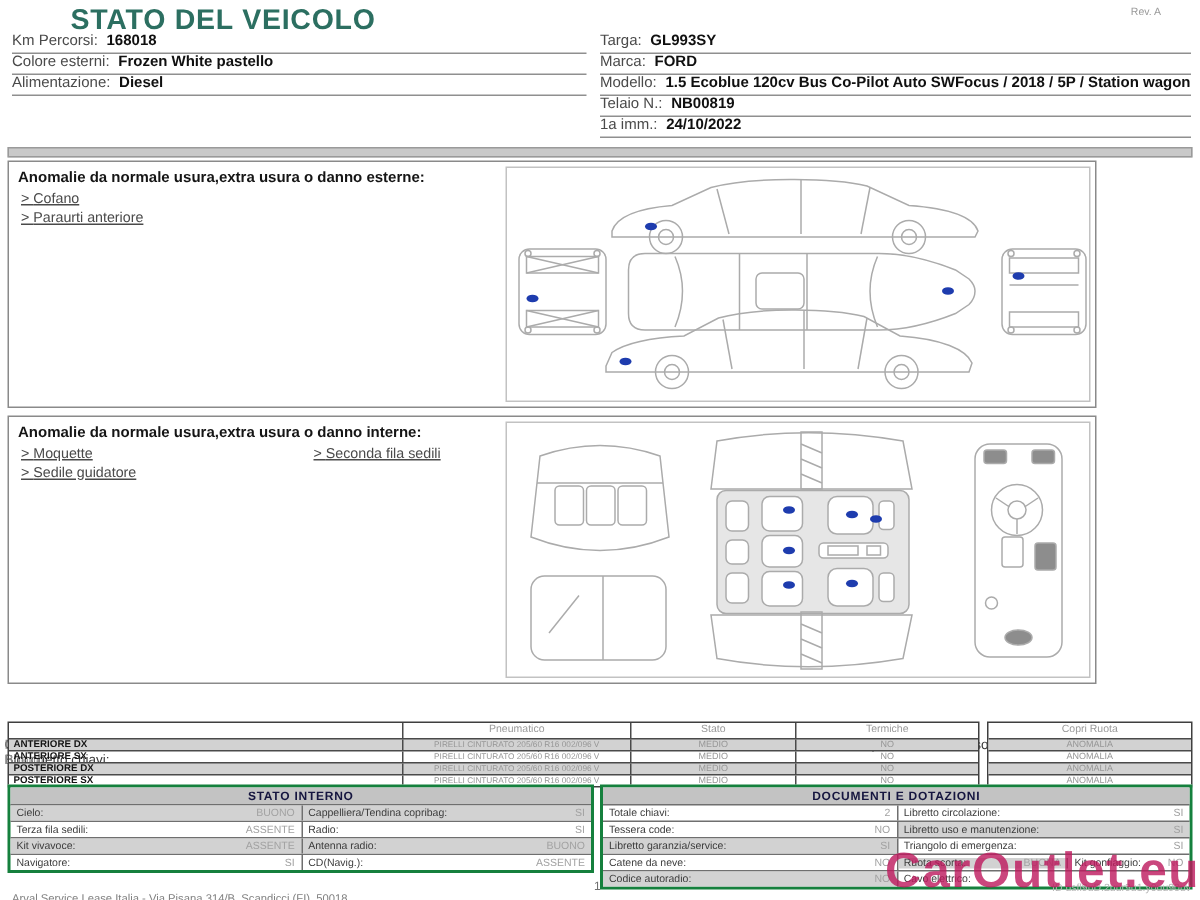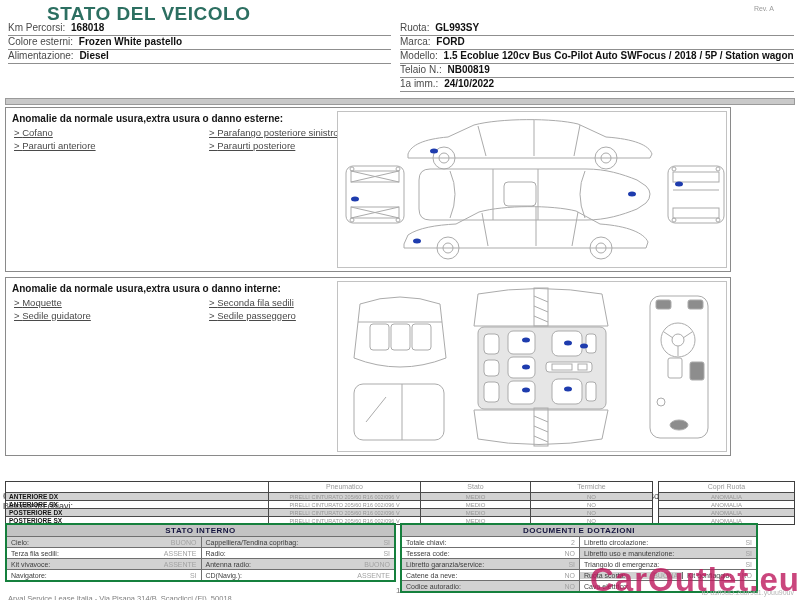--- a/index.html
+++ b/index.html
@@ -51,21 +51,21 @@
   .shade { background:#d2d2d2; }
 
   .copri { position:absolute; left:658px; top:481px; width:137px; border:1px solid #3f3f3f; }
   .copri-hdr { height:10px; font-size:7px; color:#9a9a9a; text-align:center; line-height:10px; }
   .copri-row { height:8px; border-top:1px solid #4a4a4a; font-size:6px; line-height:8px;
                text-align:center; color:#979797; }
 
   
   .sec-box { position:absolute; top:523px; border:2px solid #15803d; background:#fff; }
   #stato-box { left:5px; width:391px; }
-  #doc-box  { left:400px; width:358px; }
+  #doc-box  { left:400px; width:395px; }
   .sec-hdr { height:11px; background:#c3c3c3; text-align:center; font-size:8px; font-weight:bold;
              color:#15153f; line-height:11px; letter-spacing:0.5px; }
   .sec-row { display:grid; grid-template-columns:1fr 1fr; height:11px; border-top:1px solid #6f6f6f; }
   .sec-cell { display:flex; justify-content:space-between; align-items:center; padding:0 4px;
               font-size:7px; overflow:hidden; white-space:nowrap; }
   .sec-cell + .sec-cell { border-left:1px solid #6f6f6f; }
   .sec-cell .lbl { color:#3c3c3c; }
   .sec-cell .val { color:#a2a2a2; }
   .sec-cell.split { padding:0; }
   .split-half { display:flex; justify-content:space-between; align-items:center; padding:0 4px;
@@ -99,21 +99,21 @@
       <span class="val">Frozen White pastello</span>
     </div>
     <div class="info-row">
       <span class="lbl">Alimentazione:</span>
       <span class="val">Diesel</span>
     </div>
   </div>
 
   <div class="info-right">
     <div class="info-row">
-      <span class="lbl">Ruota:</span>
+      <span class="lbl">Targa:</span>
       <span class="val">GL993SY</span>
     </div>
     <div class="info-row">
       <span class="lbl">Marca:</span>
       <span class="val">FORD</span>
     </div>
     <div class="info-row">
       <span class="lbl">Modello:</span>
       <span class="val">1.5 Ecoblue 120cv Bus Co-Pilot Auto SWFocus / 2018 / 5P / Station wagon</span>
     </div>
@@ -128,24 +128,20 @@
   </div>
 
   <div class="divider-bar"></div>
 
   <div class="anom-box" id="anom-ext">
     <div class="anom-title">Anomalie da normale usura,extra usura o danno esterne:</div>
     <div class="anom-cols">
       <div class="anom-col">
         <div class="anom-item">Cofano</div>
         <div class="anom-item">Paraurti anteriore</div>
-      </div>
-      <div class="anom-col">
-        <div class="anom-item">Parafango posteriore sinistro</div>
-        <div class="anom-item">Paraurti posteriore</div>
       </div>
     </div>
     <div class="diagram-frame" id="diag-ext-frame">
       <svg width="388" height="155" viewBox="0 0 388 155">
         <g stroke="#ababab" fill="none" stroke-width="1">
 
           <path d="M70,42 C73,33 86,27 110,25 L136,13 C162,6 216,6 240,12 L268,25 C296,27 311,33 314,42 L312,46 L70,46 Z"></path>
           <circle cx="106" cy="46" r="11"></circle>
             <circle cx="106" cy="46" r="5"></circle>
           <circle cx="268" cy="46" r="11"></circle>
@@ -204,21 +200,20 @@
 
   <div class="anom-box" id="anom-int">
     <div class="anom-title">Anomalie da normale usura,extra usura o danno interne:</div>
     <div class="anom-cols">
       <div class="anom-col">
         <div class="anom-item">Moquette</div>
         <div class="anom-item">Sedile guidatore</div>
       </div>
       <div class="anom-col">
         <div class="anom-item">Seconda fila sedili</div>
-        <div class="anom-item">Sedile passeggero</div>
       </div>
     </div>
     <div class="diagram-frame" id="diag-int-frame">
       <svg width="388" height="169" viewBox="0 0 388 169">
         <g stroke="#ababab" fill="none" stroke-width="1">
 
           <path d="M22,22 Q62,8 102,22 L108,76 Q62,94 16,76 Z"></path>
           <line x1="20" y1="40" x2="104" y2="40"></line>
           <rect x="32" y="42" width="19" height="26" rx="3"></rect>
           <rect x="53" y="42" width="19" height="26" rx="3"></rect>

